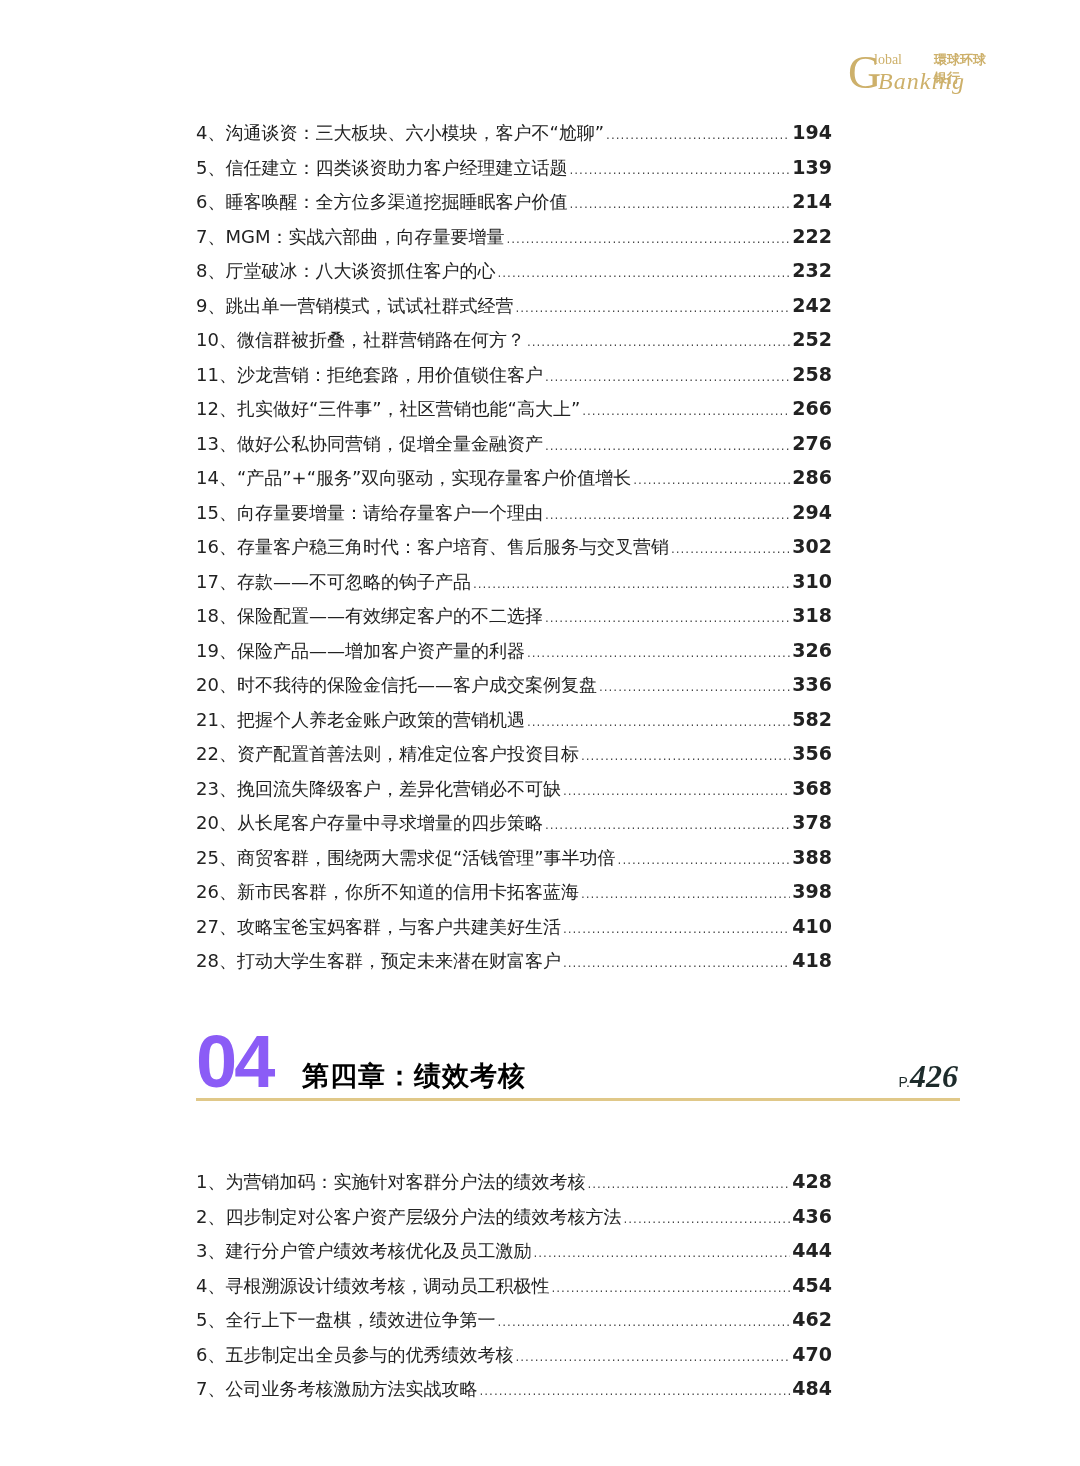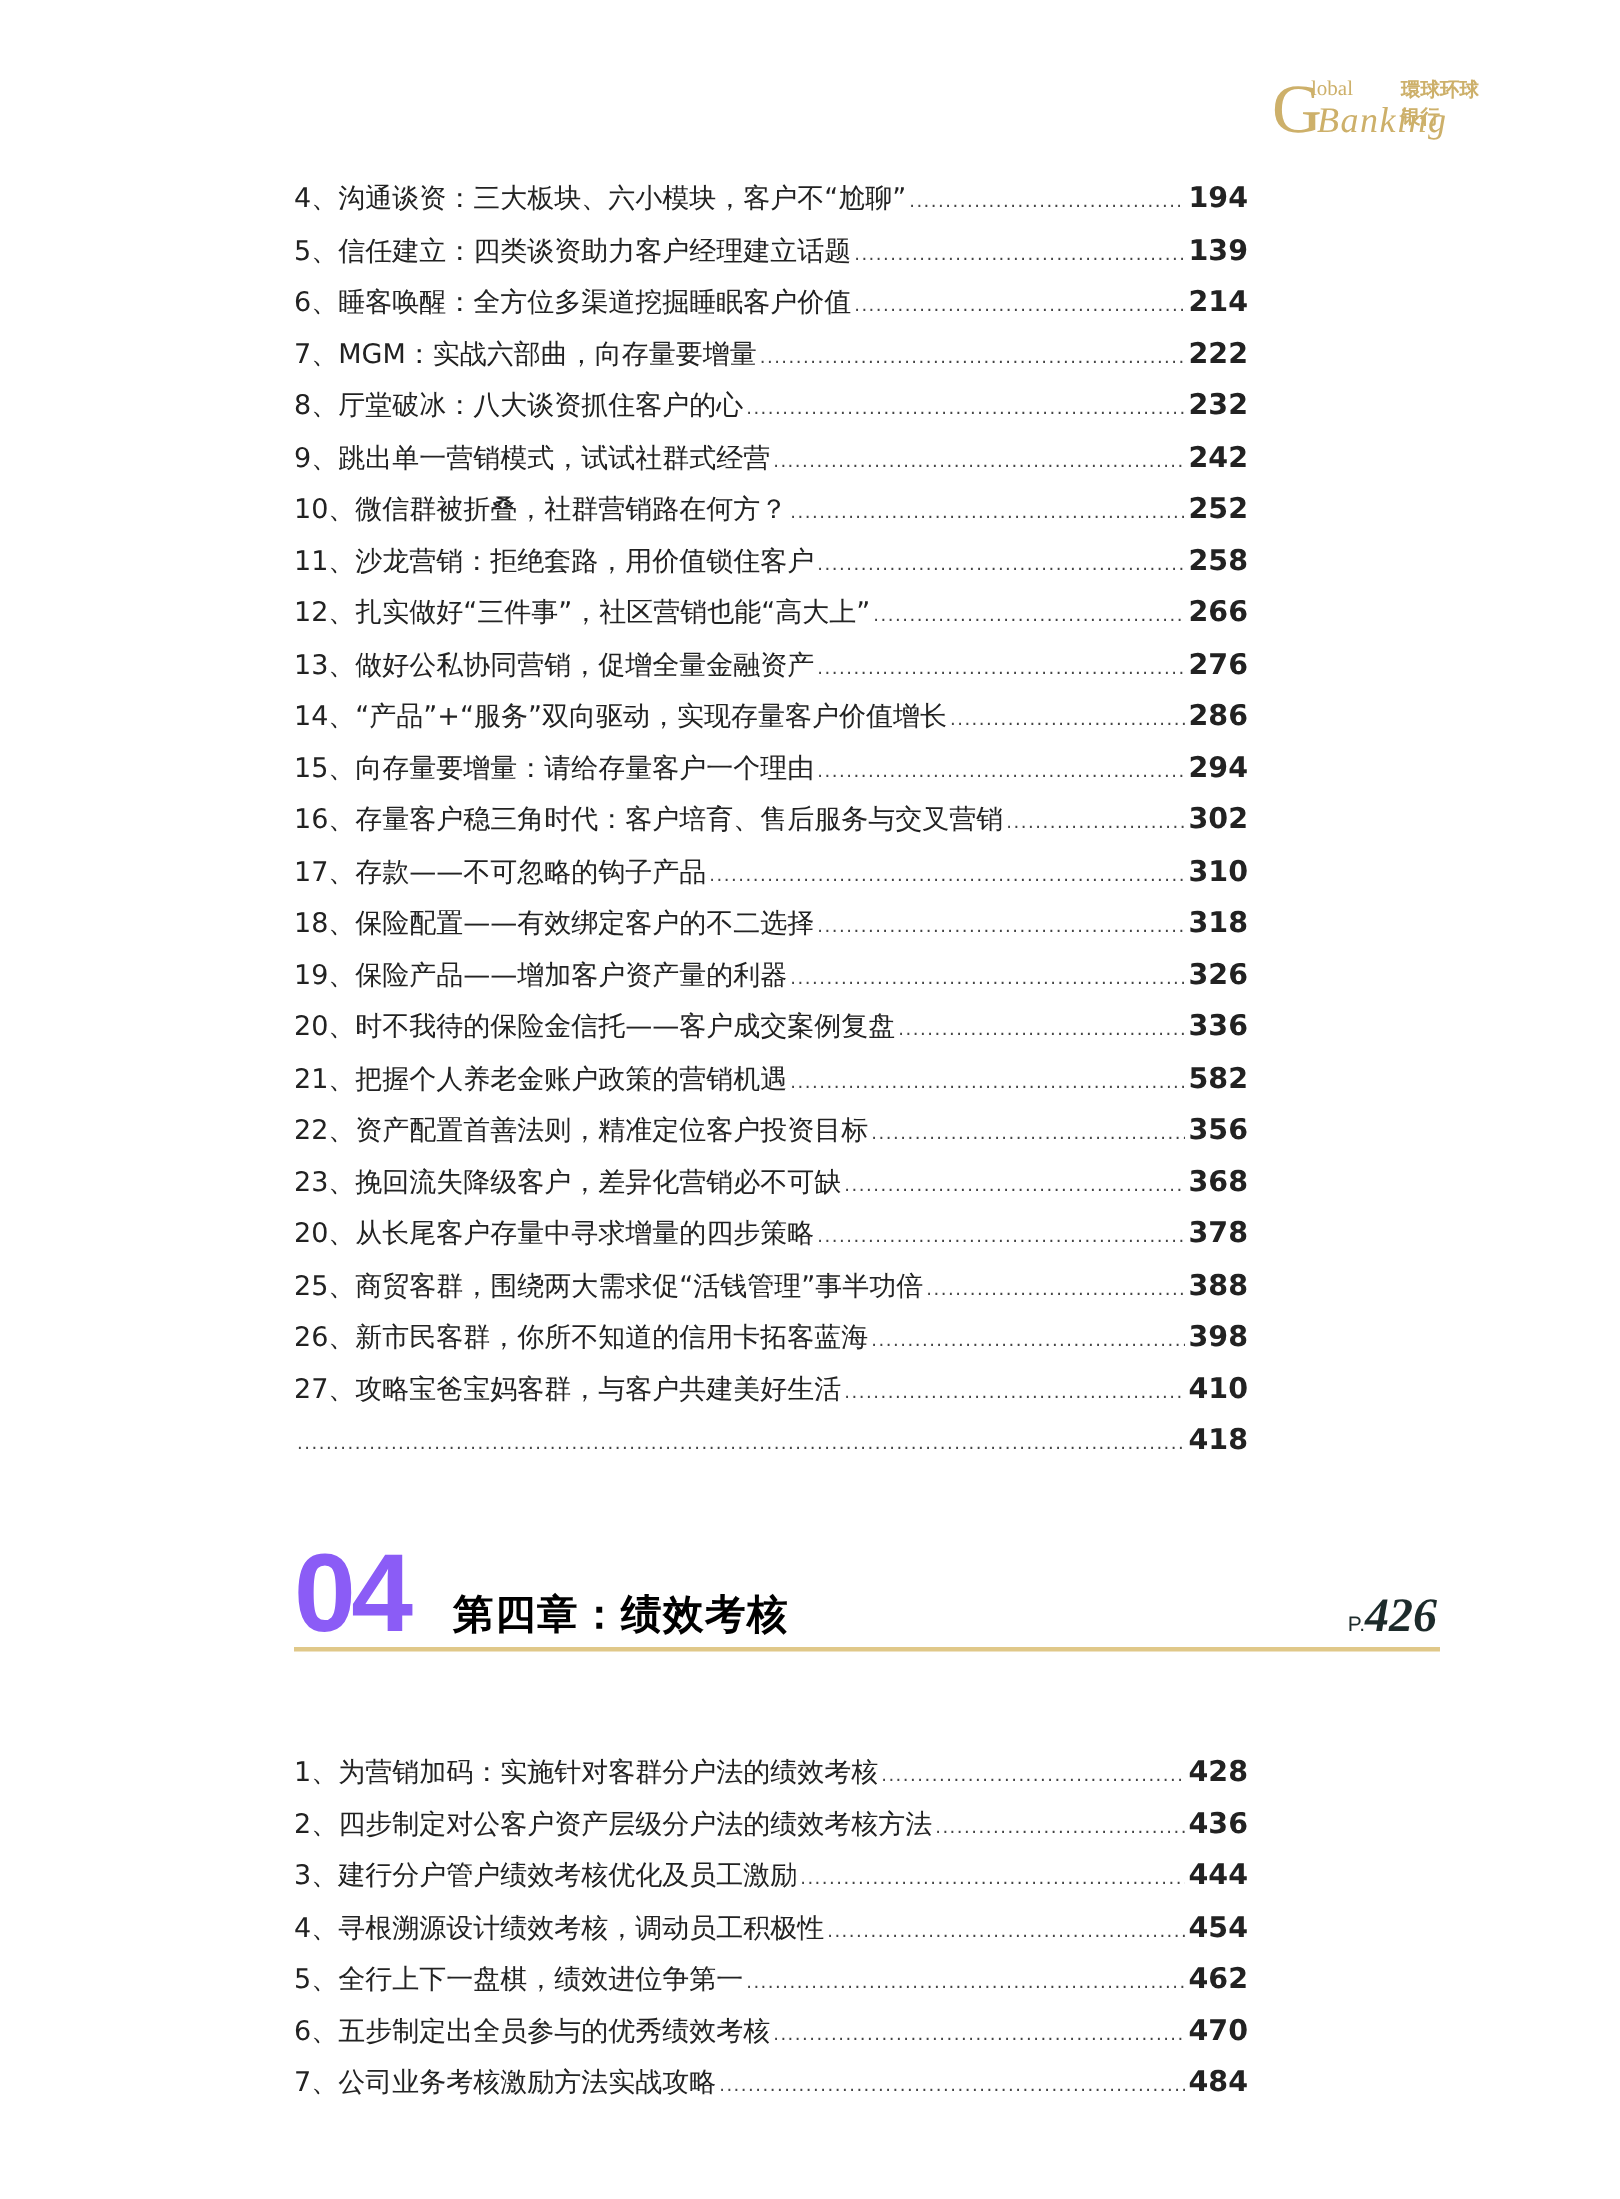--- a/index.html
+++ b/index.html
@@ -183,20 +183,21 @@
       <span class="title">26、新市民客群，你所不知道的信用卡拓客蓝海</span>
       <span class="leader"></span>
       <span class="page">398</span>
     </div>
     <div class="row">
       <span class="title">27、攻略宝爸宝妈客群，与客户共建美好生活</span>
       <span class="leader"></span>
       <span class="page">410</span>
     </div>
     <div class="row">
+      <span class="title">28、打动大学生客群，预定未来潜在财富客户</span>
       <span class="leader"></span>
       <span class="page">418</span>
     </div>
   </div>
 
 <div class="chapter">
   <span class="num">04</span>
   <span class="name">第四章：绩效考核</span>
   <span class="pg">
     <span class="p">P.</span><span class="n">426</span>

